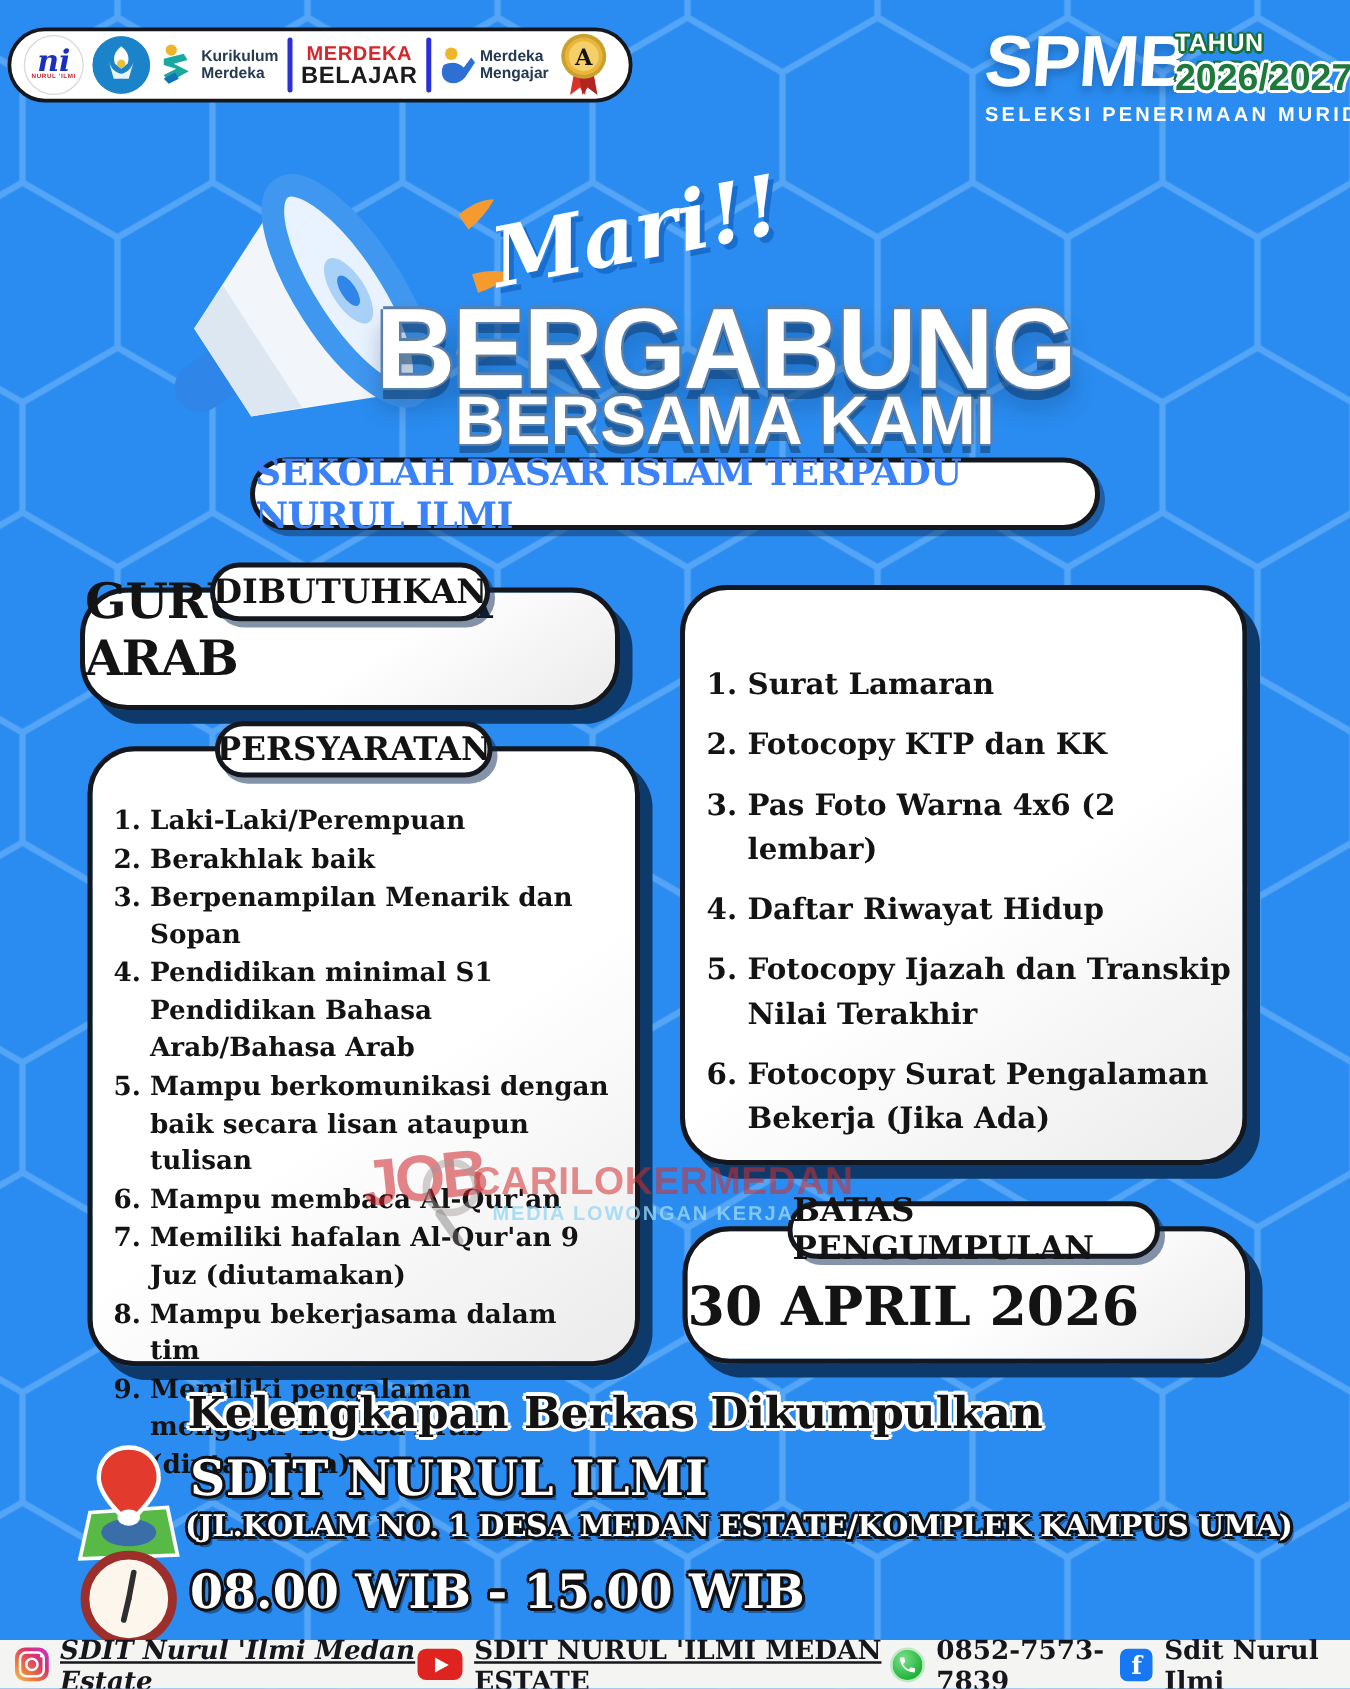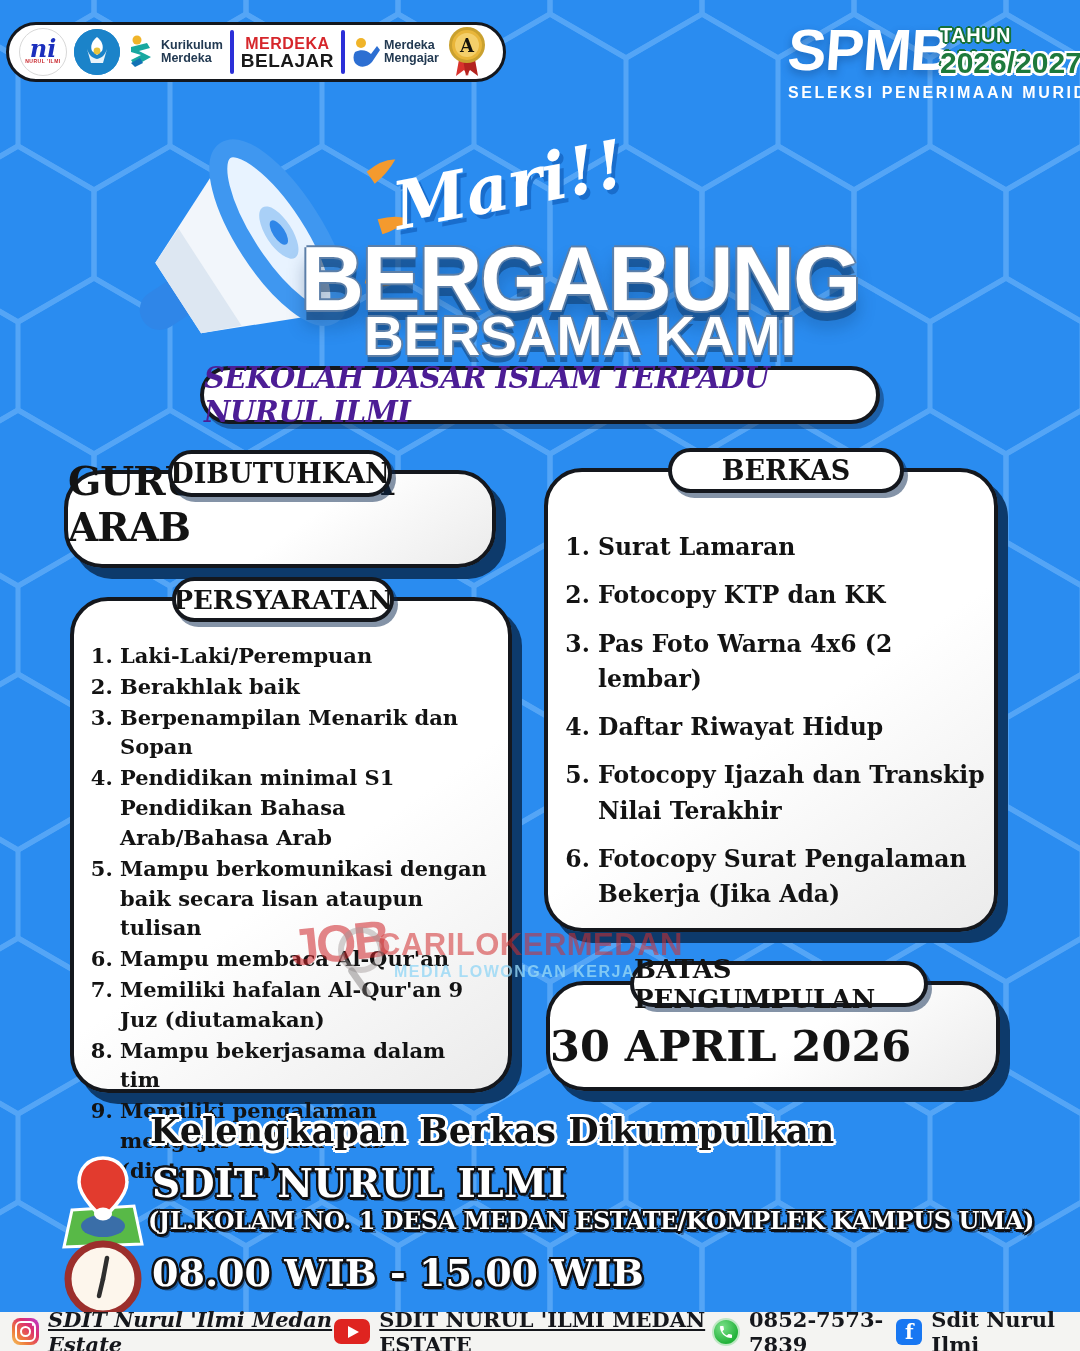--- a/index.html
+++ b/index.html
@@ -42,22 +42,22 @@
   
   .mari{left:392px;top:146px;font-size:66px;font-style:italic;font-weight:bold;color:#fff;transform:rotate(-11deg);
     font-family:"DejaVu Serif",serif;text-shadow:3px 5px 0 rgba(23,105,200,.9);z-index:4;}
   .hero1{left:90px;top:228px;width:980px;text-align:center;font-family:"Liberation Sans",sans-serif;font-weight:900;
     font-size:88px;color:#fff;letter-spacing:-2px;transform:scaleY(1.04);z-index:4;
     text-shadow:-2px 0 0 #5c7fa8,2px 0 0 #5c7fa8,0 -2px 0 #5c7fa8,0 2px 0 #5c7fa8,0 9px 0 rgba(13,52,96,.5),0 14px 18px rgba(10,40,80,.35);}
   .hero2{left:90px;top:304px;width:980px;text-align:center;font-family:"Liberation Sans",sans-serif;font-weight:900;
     font-size:55px;color:#fff;letter-spacing:0px;z-index:4;
     text-shadow:-2px 0 0 #5c7fa8,2px 0 0 #5c7fa8,0 -2px 0 #5c7fa8,0 2px 0 #5c7fa8,0 7px 0 rgba(13,52,96,.5);}
   .school-banner{left:200px;top:366px;width:680px;height:58px;background:#fff;border:4px solid #14171d;border-radius:32px;
-    display:flex;align-items:center;justify-content:center;font-weight:bold;font-size:29px;color:#4c1d95;letter-spacing:-.5px;
-    z-index:4;box-shadow:4px 5px 0 rgba(10,40,80,.45);box-sizing:border-box;font-style:italic;}
+    display:flex;align-items:center;justify-content:center;font-weight:bold;font-size:29px;color:#3b82f6;letter-spacing:-.5px;
+    z-index:4;box-shadow:4px 5px 0 rgba(10,40,80,.45);box-sizing:border-box;}
 
   
   .pill{background:#fff;border:4px solid #14171d;border-radius:999px;display:flex;align-items:center;justify-content:center;
     font-weight:bold;color:#131313;z-index:6;box-shadow:4px 5px 0 rgba(10,40,80,.5);box-sizing:border-box;}
   .panel{background:linear-gradient(145deg,#ffffff 55%,#ebebeb);border:4px solid #14171d;border-radius:38px;
     box-shadow:10px 11px 0 #0d3a6b;z-index:5;box-sizing:border-box;}
   .pill-dibutuhkan{left:168px;top:450px;width:224px;height:47px;font-size:27px;}
   .panel-guru{left:64px;top:470px;width:432px;height:98px;display:flex;align-items:flex-end;justify-content:center;padding-bottom:14px;}
   .guru-text{font-weight:bold;font-size:39px;color:#131313;letter-spacing:-1px;}
   .pill-persyaratan{left:172px;top:577px;width:222px;height:45px;font-size:26px;}
@@ -219,21 +219,20 @@
       <li>Berpenampilan Menarik dan Sopan</li>
       <li>Pendidikan minimal S1 Pendidikan Bahasa Arab/Bahasa Arab</li>
       <li>Mampu berkomunikasi dengan baik secara lisan ataupun tulisan</li>
       <li>Mampu membaca Al-Qur'an</li>
       <li>Memiliki hafalan Al-Qur'an 9 Juz (diutamakan)</li>
       <li>Mampu bekerjasama dalam tim</li>
       <li>Memiliki pengalaman mengajar Bahasa Arab (diutamakan)</li>
     </ol>
   </div>
 
-  <div class="abs pill pill-berkas">BERKAS</div>
   <div class="abs panel panel-docs">
     <ol>
       <li>Surat Lamaran</li>
       <li>Fotocopy KTP dan KK</li>
       <li>Pas Foto Warna 4x6 (2 lembar)</li>
       <li>Daftar Riwayat Hidup</li>
       <li>Fotocopy Ijazah dan Transkip Nilai Terakhir</li>
       <li>Fotocopy Surat Pengalaman Bekerja (Jika Ada)</li>
     </ol>
   </div>

